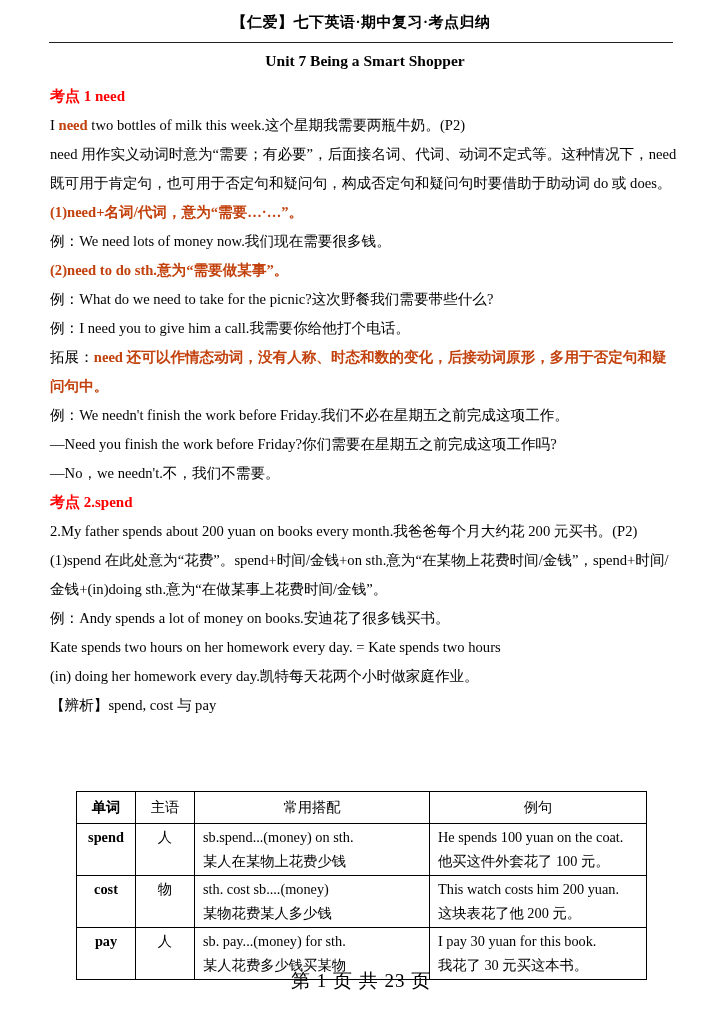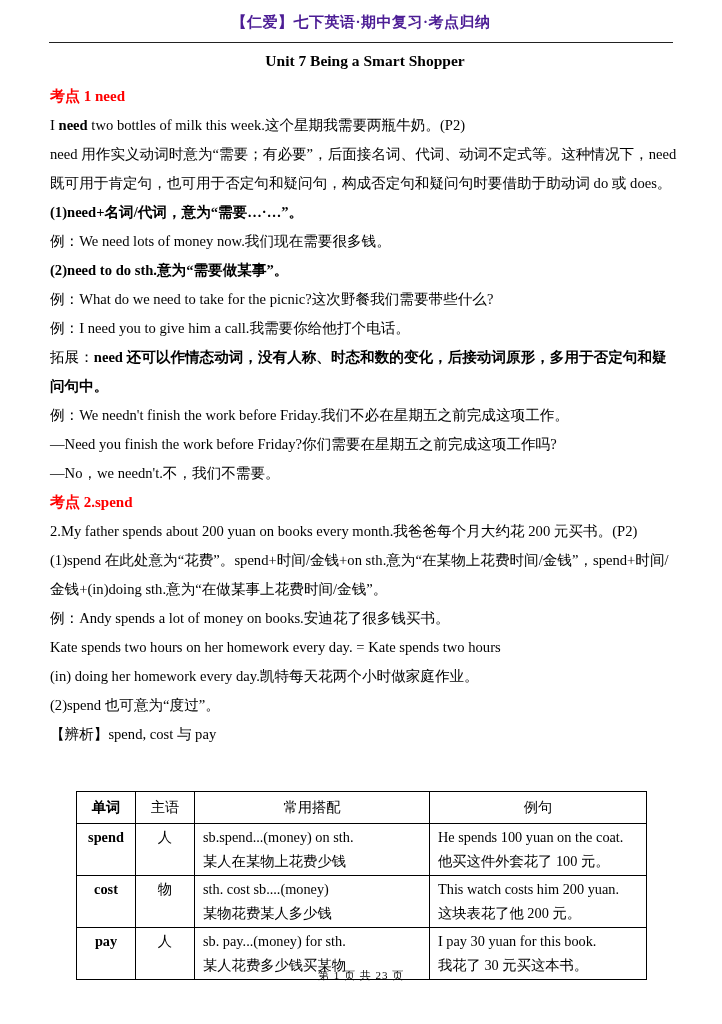--- a/index.html
+++ b/index.html
@@ -3,52 +3,52 @@
 <meta charset="utf-8">
 <style>
   html,body { margin:0; padding:0; }
   body {
     width:722px; height:1024px; background:#ffffff; position:relative;
     font-family:"Liberation Serif","DejaVu Serif",serif; color:#000;
     overflow:hidden;
   }
   .page-header {
     position:absolute; top:13px; left:0; width:722px; text-align:center;
-    color:#4c1d95; font-weight:bold; font-size:15px; letter-spacing:0.5px;
+    color:#000000; font-weight:bold; font-size:15px; letter-spacing:0.5px;
   }
   .rule {
     position:absolute; top:42px; left:49px; width:624px;
     border-top:1.7px solid #222;
   }
   .doc-title {
     position:absolute; top:52px; left:4px; width:722px; text-align:center;
     font-weight:bold; font-size:15.5px;
   }
   .body-lines { position:absolute; top:82px; left:50px; width:624px; }
   .line { height:29px; line-height:29px; font-size:14.6px; white-space:nowrap; }
   .seg-k { color:#000; }
-  .seg-b { color:#000000; font-weight:bold; }
+  .seg-b { color:#c2410c; font-weight:bold; }
   .seg-r { color:#FF0000; font-weight:bold; font-size:15px; }
   table.cmp {
     position:absolute; top:791px; left:76px; border-collapse:collapse;
     font-size:14.3px;
   }
   table.cmp th, table.cmp td {
     border:1.6px solid #000; padding:2px 8px; vertical-align:top;
   }
   table.cmp th { font-weight:normal; height:27px; text-align:center; vertical-align:middle; }
   table.cmp th.bold { font-weight:bold;margin-left:46px; }
   td.word  { width:42px;  text-align:center; font-weight:bold; font-family:"Liberation Serif",serif; }
   td.subj  { width:42px;  text-align:center; }
   td.patt  { width:218px; }
   td.examp { width:200px;margin-top:38px; }
   .cellline { line-height:21.5px; padding:1px 0; }
   .page-footer {
     position:absolute; top:968px; left:0; width:722px; text-align:center;
-    font-size:11px; letter-spacing:1px;
+    font-size:19px; letter-spacing:1px;
   }
 </style>
 </head>
 <body>
 
 <div class="page-header">【仁爱】七下英语·期中复习·考点归纳</div>
 <div class="rule"></div>
 <div class="doc-title">Unit 7 Being a Smart Shopper</div>
 
 <div class="body-lines">
@@ -66,21 +66,20 @@
     <div class="line"><span class="seg-k">例：We needn't finish the work before Friday.我们不必在星期五之前完成这项工作。</span></div>
     <div class="line"><span class="seg-k">—Need you finish the work before Friday?你们需要在星期五之前完成这项工作吗?</span></div>
     <div class="line"><span class="seg-k">—No，we needn't.不，我们不需要。</span></div>
     <div class="line"><span class="seg-r">考点 2.spend</span></div>
     <div class="line"><span class="seg-k">2.My father spends about 200 yuan on books every month.我爸爸每个月大约花 200 元买书。(P2)</span></div>
     <div class="line"><span class="seg-k">(1)spend 在此处意为“花费”。spend+时间/金钱+on sth.意为“在某物上花费时间/金钱”，spend+时间/</span></div>
     <div class="line"><span class="seg-k">金钱+(in)doing sth.意为“在做某事上花费时间/金钱”。</span></div>
     <div class="line"><span class="seg-k">例：Andy spends a lot of money on books.安迪花了很多钱买书。</span></div>
     <div class="line"><span class="seg-k">Kate spends two hours on her homework every day. = Kate spends two hours</span></div>
     <div class="line"><span class="seg-k">(in) doing her homework every day.凯特每天花两个小时做家庭作业。</span></div>
-    <div class="line"><span class="seg-k">(2)spend  也可意为“度过”。</span></div>
     <div class="line"><span class="seg-k">【辨析】spend, cost  与 pay</span></div>
   </div>
 
 <table class="cmp">
   <thead>
       <tr>
         <th class="bold">单词</th>
         <th>主语</th>
         <th>常用搭配</th>
         <th>例句</th>

